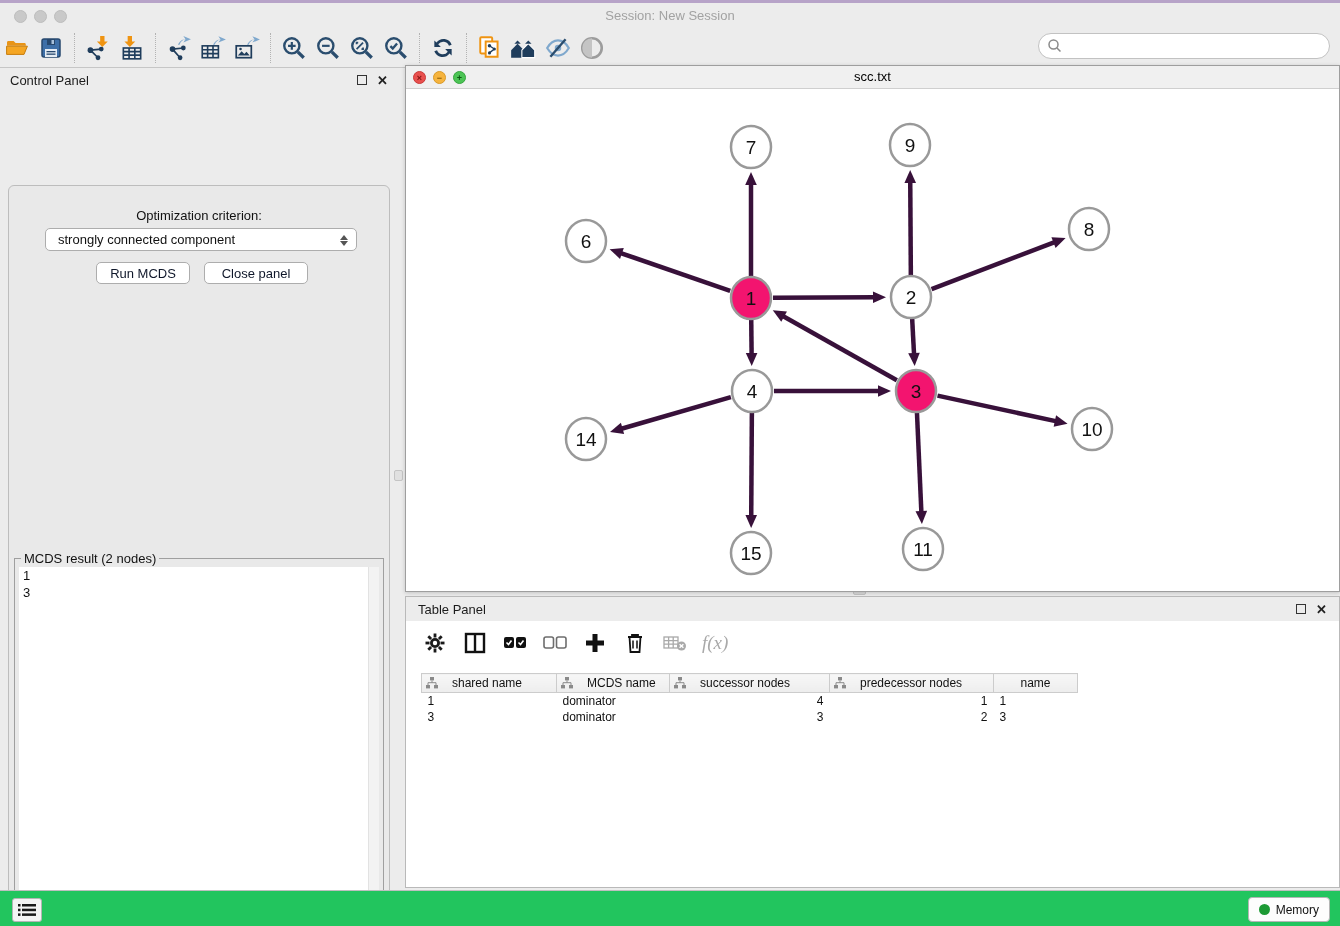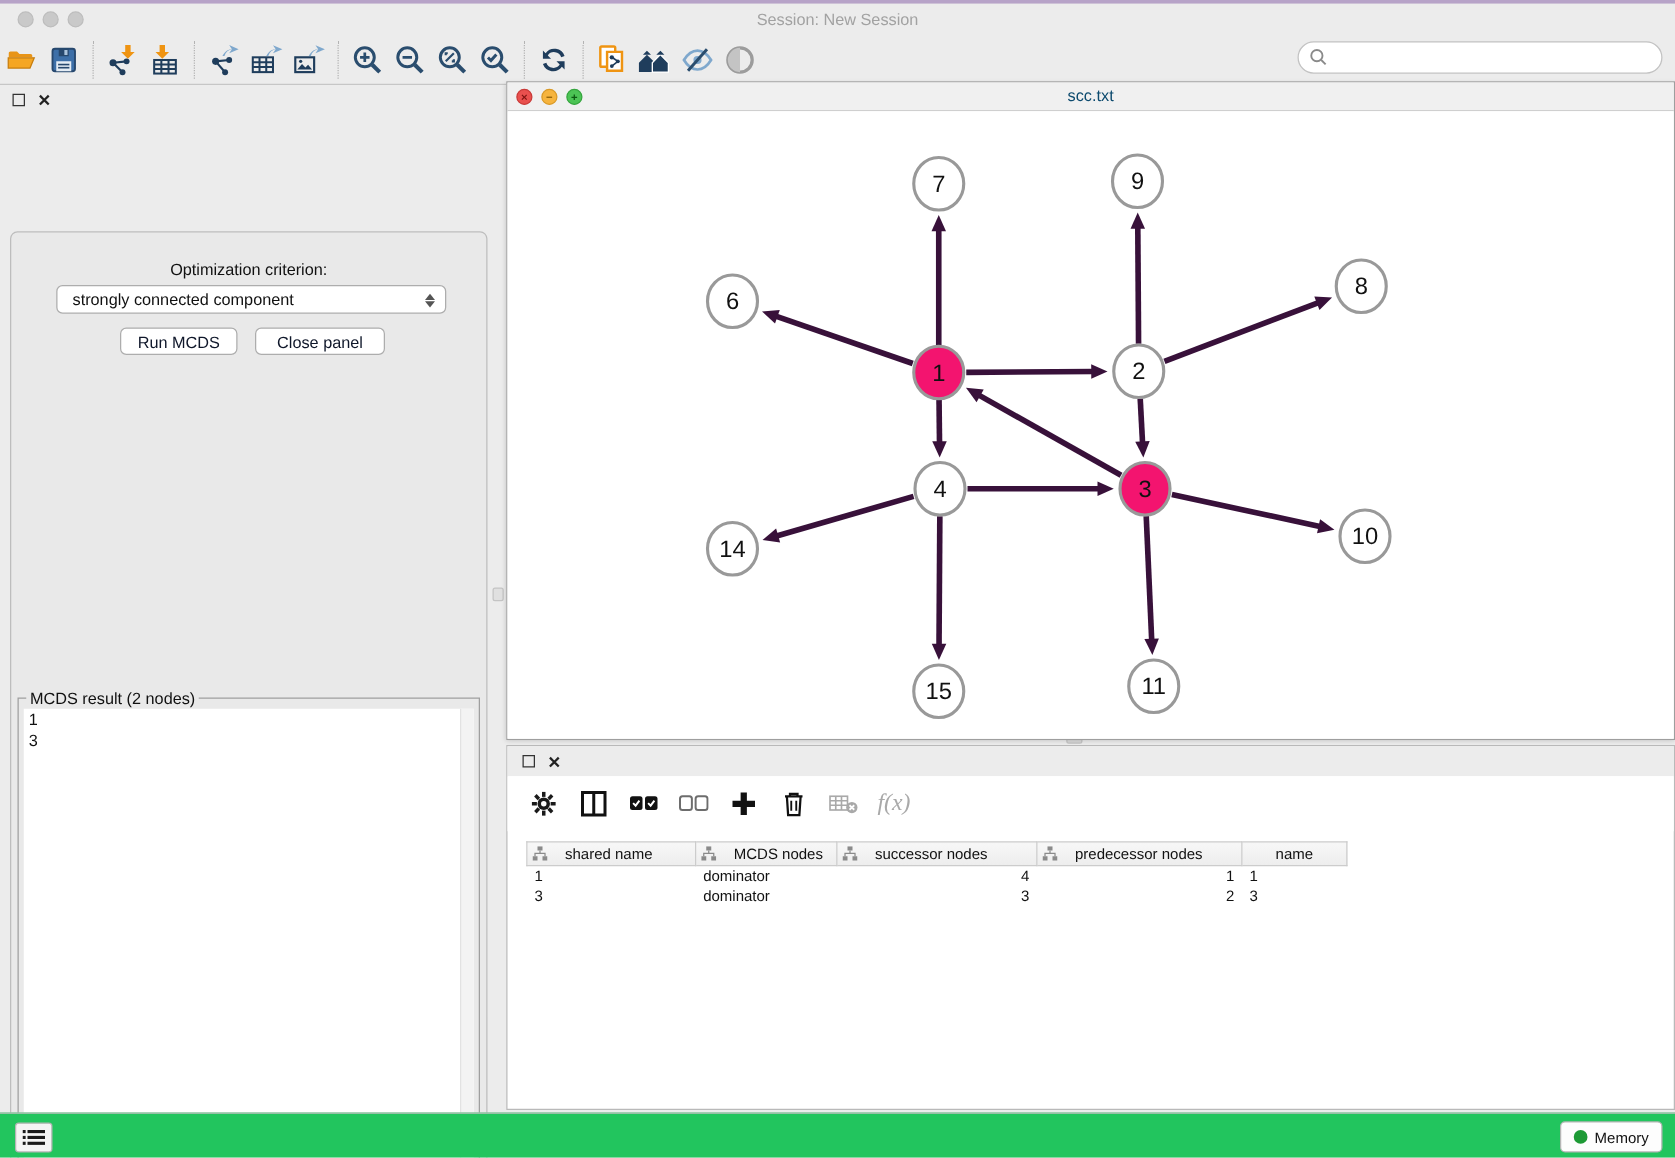--- a/index.html
+++ b/index.html
@@ -44,21 +44,21 @@
   #closepanel-btn { left:195px; width:104px; }
   #mcds-fieldset { position:absolute; left:5px; top:372px; width:370px; height:382px; border:1px solid #9f9f9f; }
   #mcds-legend { position:absolute; left:6px; top:-8px; background:#e9e9e9; padding:0 3px; font-size:13px; color:#111; }
   #mcds-textarea { position:absolute; left:4px; top:8px; width:360px; height:368px; background:#fff; }
   #mcds-scroll { position:absolute; right:0; top:0; width:11px; height:100%; background:#f3f3f3; border-left:1px solid #e2e2e2; }
   .mcds-line { font-size:13px; color:#111; padding-left:4px; line-height:17px; }
 
   
   #network-window { left:405px; top:65px; width:935px; height:527px; background:#fff; border:1px solid #9e9e9e; box-shadow:0 1px 4px rgba(0,0,0,0.18); }
   #net-titlebar { height:23px; background:#f0f0f0; border-bottom:1px solid #cfcfcf; position:relative; }
-  #net-title { width:100%; text-align:center; font-size:13px; line-height:22px; color:#0c4a6e; }
+  #net-title { width:100%; text-align:center; font-size:13px; line-height:22px; color:#000000; }
   .tl { position:absolute; top:5px; width:13px; height:13px; border-radius:50%; font-size:9px; font-weight:bold; text-align:center; line-height:12px; }
   #tl-close { left:7px;  background:#e9504e; border:1px solid #c93a38; color:#7e1210; }
   #tl-min   { left:27px; background:#f6b43e; border:1px solid #d99a28; color:#8a5d05; }
   #tl-max   { left:47px; background:#4cc455; border:1px solid #35a53e; color:#0c5a12; }
   #graph-canvas { position:absolute; left:0; top:23px; width:933px; height:502px; background:#fff; }
 
   
   .split-h { left:394px; top:470px; width:9px; height:11px; background:#e0e0e0; border:1px solid #c4c4c4; border-radius:2px; }
   .split-v { left:853px; top:587px; width:13px; height:8px; background:#d9d9d9; border:1px solid #c4c4c4; border-radius:2px; }
 
@@ -229,20 +229,21 @@
     <svg width="16" height="16" viewBox="0 0 16 16">
         <circle cx="6.5" cy="6.5" r="4.5" fill="none" stroke="#8a8a8a" stroke-width="1.5"></circle>
         <path d="M10 10l3.5 3.5" stroke="#8a8a8a" stroke-width="1.5"></path>
       </svg>
     <input placeholder="" style="">
   </div>
 </div>
 
 <div id="control-panel" class="abs">
   <div class="panel-header">
+    <span class="ph-title">Control Panel</span>
     <span class="float-icon"></span>
     <span class="close-x">✕</span>
   </div>
   <div id="cp-card">
     <div id="opt-label">Optimization criterion:</div>
     <div id="opt-select">
       <span>strongly connected component</span>
       <span class="stepper">
           <span class="up"></span>
           <span class="dn"></span>
@@ -322,20 +323,21 @@
         <ellipse cx="345" cy="464" rx="20" ry="21" fill="#ffffff" stroke="#999999" stroke-width="2.5"></ellipse>
         <text x="345" y="470.5" text-anchor="middle" font-size="19" fill="#111111" font-family="&quot;Liberation Sans&quot;, sans-serif">15</text>
         <ellipse cx="517" cy="460" rx="20" ry="21" fill="#ffffff" stroke="#999999" stroke-width="2.5"></ellipse>
         <text x="517" y="466.5" text-anchor="middle" font-size="19" fill="#111111" font-family="&quot;Liberation Sans&quot;, sans-serif">11</text>
       </svg>
   </div>
 </div>
 
 <div id="table-panel" class="abs">
   <div id="tp-header">
+    <span class="ph-title">Table Panel</span>
     <span class="float-icon"></span>
     <span class="close-x">✕</span>
   </div>
   <div id="tp-toolbar">
     <span class="tp-icon">
       <svg width="20" height="20" viewBox="0 0 20 20">
           <g fill="#1a1a1a">
             <circle cx="10" cy="10" r="5"></circle>
             <g>
               <rect x="8.6" y="0.5" width="2.8" height="4"></rect>
@@ -415,21 +417,21 @@
       <th style="width:113px" class="center-head">
             <span class="th-inner">
               <svg width="12" height="12" viewBox="0 0 12 12">
                 <g fill="#8a8a8a">
                   <rect x="4" y="0" width="4" height="3.4"></rect>
                   <rect x="0" y="8" width="4" height="3.4"></rect>
                   <rect x="8" y="8" width="4" height="3.4"></rect>
                 </g>
                 <path d="M6 3.4v2.3M2 8V5.7h8V8" stroke="#8a8a8a" fill="none"></path>
               </svg>
-              <span>MCDS nodes</span>
+              <span>MCDS name</span>
             </span>
           </th>
       <th style="width:160px" class="center-head">
             <span class="th-inner">
               <svg width="12" height="12" viewBox="0 0 12 12">
                 <g fill="#8a8a8a">
                   <rect x="4" y="0" width="4" height="3.4"></rect>
                   <rect x="0" y="8" width="4" height="3.4"></rect>
                   <rect x="8" y="8" width="4" height="3.4"></rect>
                 </g>

